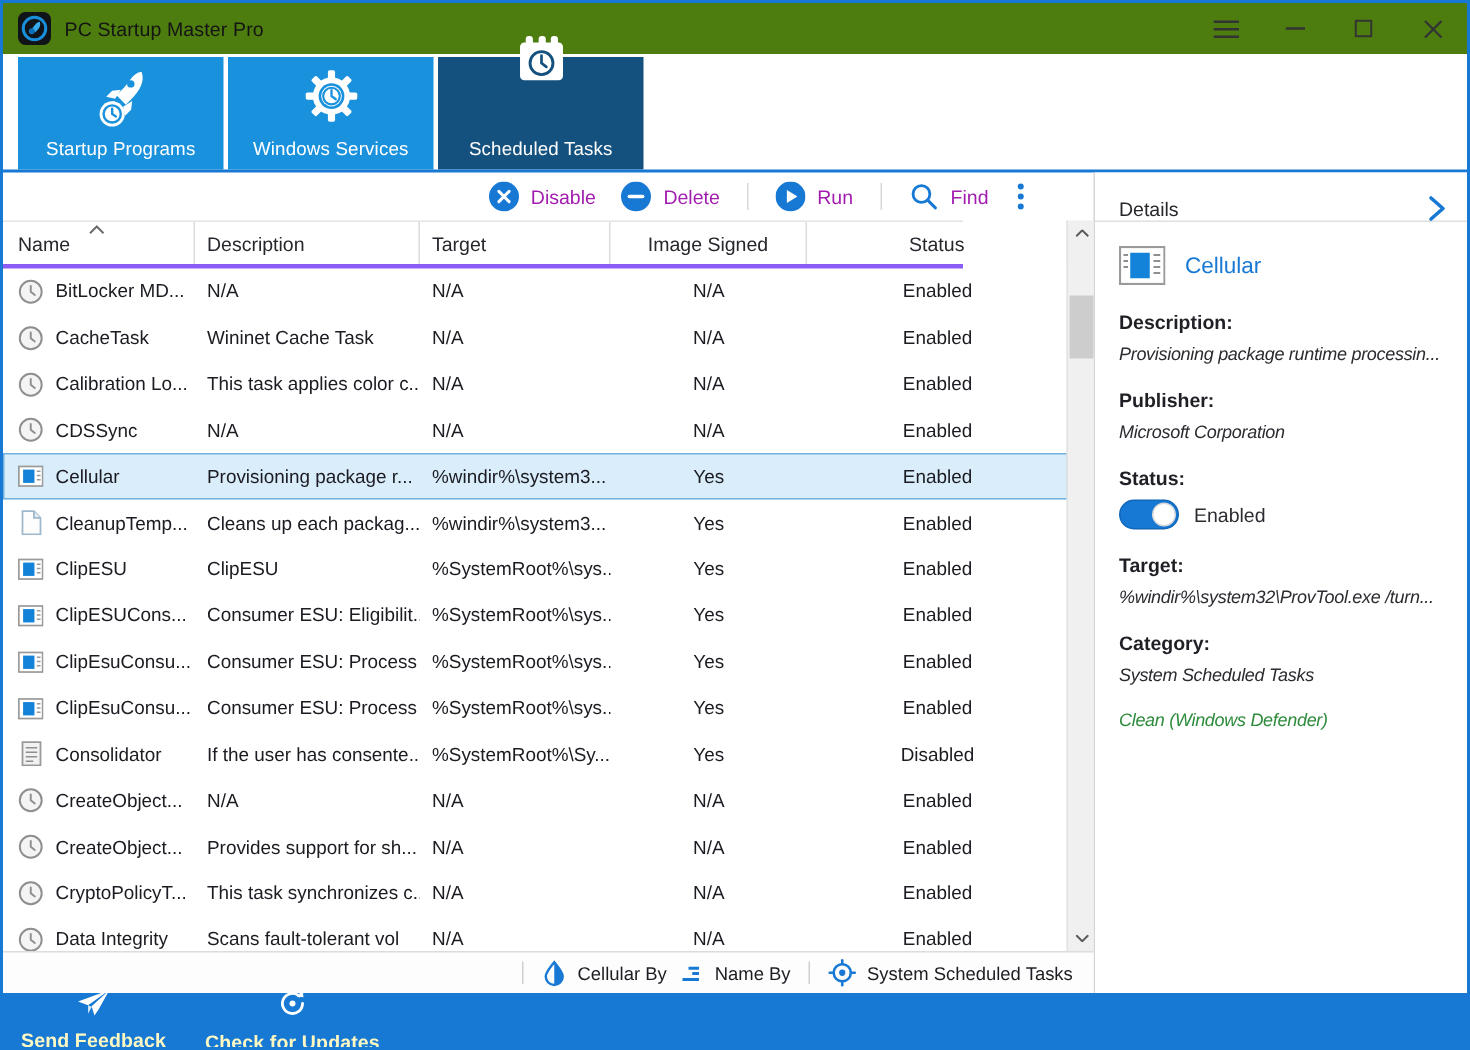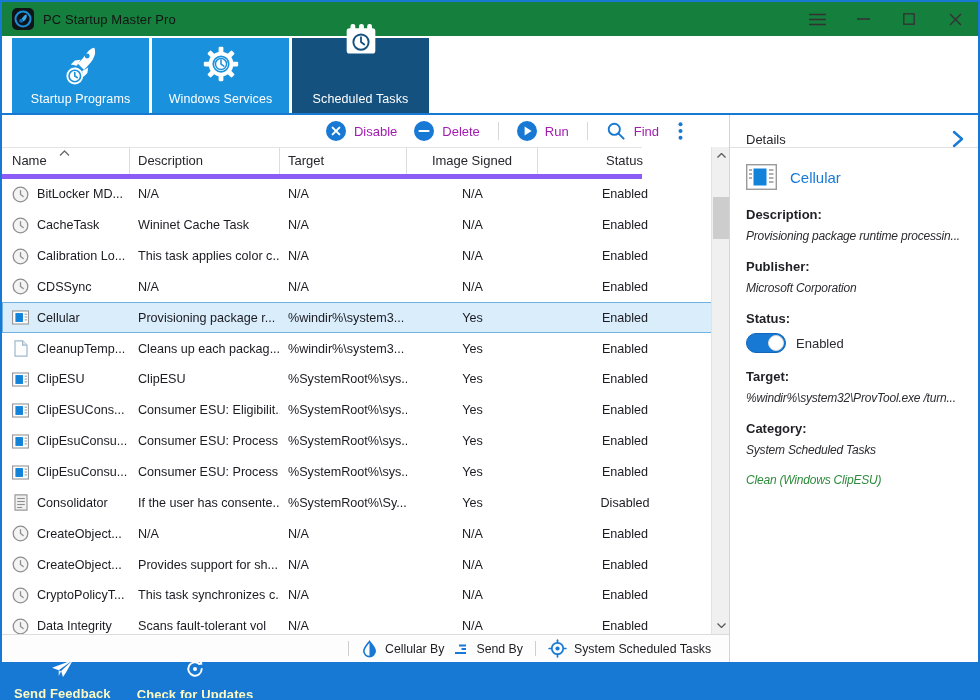--- a/index.html
+++ b/index.html
@@ -1,20 +1,20 @@
 <!DOCTYPE html>
 <html><head>
 <meta charset="utf-8">
 <style>
   * { margin:0; padding:0; box-sizing:border-box; }
   html,body { width:980px; height:700px; background:#e8e8e8; font-family:"Liberation Sans", sans-serif; }
   .window { position:relative; width:980px; height:700px; border:2px solid #1779d4; background:#fff; overflow:hidden; display:flex; flex-direction:column; }
 
   
-  .titlebar { height:34px; display:flex; align-items:center; padding:0 0 0 10px; background:#15803d; flex:0 0 auto; }
+  .titlebar { height:34px; display:flex; align-items:center; padding:0 0 0 10px; background:#4d7c0f; flex:0 0 auto; }
   .appicon { width:22px; height:22px; margin-right:9px; flex:0 0 auto; }
   .apptitle { font-size:13px; color:#141414; font-weight:500; letter-spacing:.1px; }
   .wincontrols { margin-left:auto; display:flex; align-items:center; }
   .winbtn { width:46px; height:30px; display:flex; align-items:center; justify-content:center; cursor:default; }
 
   
   .tabstrip { height:77px; display:flex; align-items:stretch; padding-left:10px; gap:3px; background:#fff; flex:0 0 auto; }
   .tab { width:137px; margin-top:2px; background:#1a91dc; color:#fff; display:flex; flex-direction:column; align-items:center; justify-content:flex-end; padding-bottom:7px; cursor:default; }
   .tab .tabicon { flex:1; display:flex; align-items:center; justify-content:center; width:100%; }
   .tab .tablabel { font-size:12.5px; font-weight:500; letter-spacing:.1px; }
@@ -26,21 +26,21 @@
   .main { flex:1; display:flex; min-height:0; }
   .leftpane { width:728px; flex:0 0 auto; display:flex; flex-direction:column; position:relative; border-right:1px solid #d5d5d5; min-height:0; }
 
   
   .toolbar { height:32px; flex:0 0 auto; display:flex; align-items:center; justify-content:flex-end; padding-right:40px; gap:9px; }
   .tbtn { display:flex; align-items:center; gap:8px; font-size:13px; color:#a21caf; cursor:default; padding:0 4px; }
   .tsep { width:1px; height:18px; background:#d8d8d8; margin:0 5px; }
   .tdots { padding:0 6px; display:flex; align-items:center; cursor:default; }
 
   
-  .theader { height:32px; flex:0 0 auto; border-top:1px solid #e4e4e4; border-bottom:5px solid #8b5cf6; display:grid; grid-template-columns:128px 150px 127px 131px 174px; width:640px; position:relative; }
+  .theader { height:32px; flex:0 0 auto; border-top:1px solid #e4e4e4; border-bottom:3px solid #8b5cf6; display:grid; grid-template-columns:128px 150px 127px 131px 174px; width:640px; position:relative; }
   .hcell { display:flex; align-items:flex-end; padding-bottom:6px; font-size:13px; color:#26262c; border-right:1px solid #dcdcdc; position:relative; }
   .hcell.left { padding-left:10px; }
   .hcell.mid { padding-left:8px; }
   .hcell.center { justify-content:center; }
   .sortcaret { position:absolute; top:2px; left:57px; }
 
   
   .tbody { flex:1; overflow:hidden; width:710px; }
   .trow { display:grid; grid-template-columns:128px 150px 127px 131px 174px; height:30.85px; align-items:center; font-size:12.6px; color:#1b1b22; }
   .trow.selected { background:#daedfb; box-shadow:inset 0 0 0 1px #6fb2e0; }
@@ -559,21 +559,21 @@
           <span>Cellular By</span>
         </div>
         <div class="bbtn">
           <svg width="17" height="14" viewBox="0 0 17 14">
               <g stroke="#1779d4" stroke-width="2">
                 <path d="M7 3.5h7"></path>
                 <path d="M9.5 7h4.5"></path>
                 <path d="M3 11h11"></path>
               </g>
             </svg>
-          <span>Send By</span>
+          <span>Name By</span>
         </div>
         <div class="bsep"></div>
         <div class="bbtn">
           <svg width="19" height="19" viewBox="0 0 20 20">
             <circle cx="10" cy="10" r="6" fill="none" stroke="#1779d4" stroke-width="1.8"></circle>
             <circle cx="10" cy="10" r="2.2" fill="#1779d4"></circle>
             <g stroke="#1779d4" stroke-width="1.8" stroke-linecap="round">
                 <path d="M10 1.2v2.2"></path>
                 <path d="M10 16.6v2.2"></path>
                 <path d="M1.2 10h2.2"></path>
@@ -619,21 +619,21 @@
         <div class="dstatus">
           <div class="toggle">
               <div class="knob"></div>
             </div>
           <span class="togglelabel">Enabled</span>
         </div>
         <div class="dlabel">Target:</div>
         <div class="dvalue">%windir%\system32\ProvTool.exe /turn...</div>
         <div class="dlabel">Category:</div>
         <div class="dvalue">System Scheduled Tasks</div>
-        <div class="dvalue green">Clean (Windows ClipESU)</div>
+        <div class="dvalue green">Clean (Windows Defender)</div>
       </div>
     </div>
   </div>
 
   <div class="footer">
     <div class="fbtn">
       <svg width="23" height="19" viewBox="0 0 24 20">
         <path d="M23 1L1 9.2l7 2.6L23 1zM23 1L10.5 12.5 12.5 19l3-4.5L23 1z" fill="#fff"></path>
         <path d="M8 11.8v6l2.7-5z" fill="#d7e9f8"></path>
       </svg>

